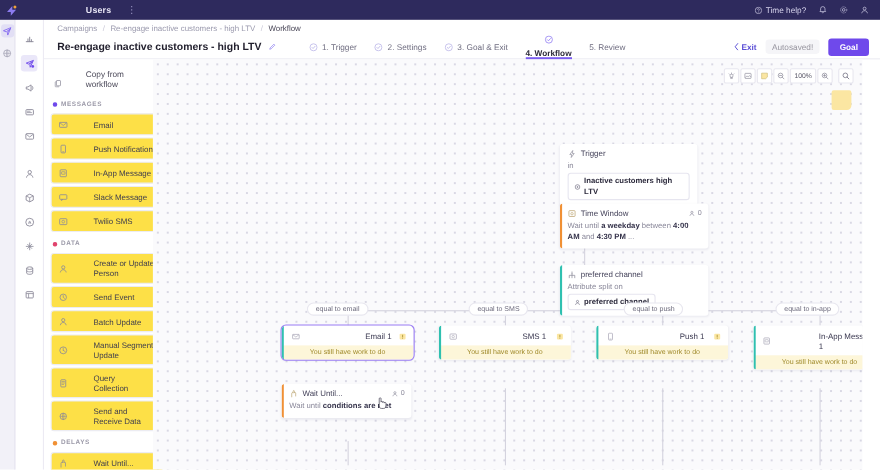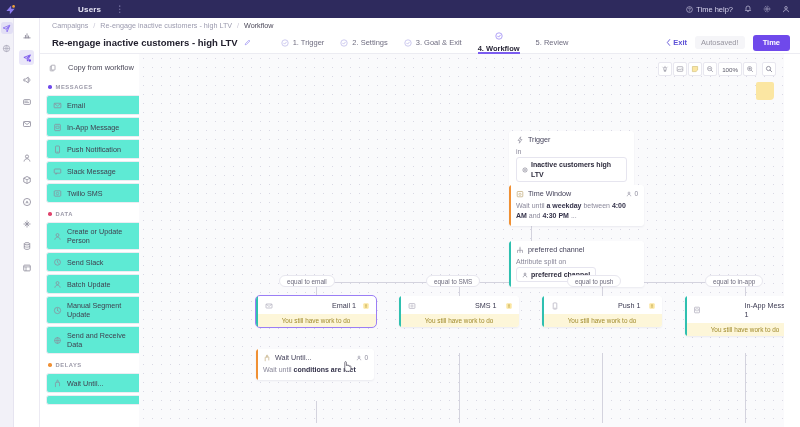--- a/index.html
+++ b/index.html
@@ -90,33 +90,33 @@
     padding:3.5px 10px; border-radius:3px; border:none; cursor:pointer;
   }
 
   
   .palette {
     position:absolute; top:54px; left:40px; width:115px; height:373px;
     background:#ffffff; border-right:1px solid #ececf2;
     overflow:hidden; padding:4px 0 0 0;
   }
   .copy-row {
-    display:flex; align-items:flex-start; gap:10px; padding:5px 6px 5px 8px;
+    display:flex; align-items:flex-end; gap:20px; padding:5px 6px 5px 8px;
     font-size:7.5px; color:#4b4959; cursor:pointer;
   }
   .copy-row .chev { margin-left:auto; color:#a9a7b6; font-size:7px; }
   .grp-head {
     display:flex; align-items:center; gap:4px; padding:6px 8px 3px 8px;
     font-size:5.8px; color:#9b99a8; letter-spacing:.55px; font-weight:bold;
   }
   .grp-dot { width:3.5px; height:3.5px; border-radius:50%; display:inline-block; }
   .pal-item {
     margin:2px 6px; padding:4px 5px; border:1px solid #ececf2; border-radius:3px;
-    display:flex; align-items:center; gap:5px; font-size:7.2px; color:#3f3d4d;
-    background:#5eead4; cursor:grab;
+    display:flex; align-items:center; gap:23px; font-size:7.2px; color:#3f3d4d;
+    background:#fde047; cursor:grab;
   }
   .pal-ico { width:10px; height:10px; display:flex; align-items:center; justify-content:center; flex:0 0 10px; }
   .badge-premium {
     margin-left:auto; font-size:5.2px; font-weight:bold; color:#5c5a6b;
     background:#f0eff4; border-radius:2px; padding:1px 3px; letter-spacing:.2px;
   }
 
   
   .canvas {
     position:absolute; top:54px; left:139px; width:645px; height:373px;
@@ -370,21 +370,21 @@
     <div class="header-right">
       <div class="exit-btn">
         <span>
           <svg width="5" height="7" viewBox="0 0 8 12">
               <path d="M6 1L2 6l4 5" fill="none" stroke="#5b4fd6" stroke-width="1.5" stroke-linecap="round" stroke-linejoin="round"></path>
             </svg>
         </span>
         <span>Exit</span>
       </div>
       <div class="autosaved">Autosaved!</div>
-      <button class="next-btn">Time</button>
+      <button class="next-btn">Goal</button>
     </div>
   </div>
 
   <div class="palette">
     <div class="copy-row">
       <span class="pal-ico">
         <svg width="8" height="8" viewBox="0 0 16 16">
             <rect x="4.6" y="2.4" width="7.4" height="9.6" rx="1" fill="none" stroke="#8b8999" stroke-width="1.3"></rect>
             <path d="M4.6 4.6H3.4a1 1 0 00-1 1v7.2a1 1 0 001 1h6" fill="none" stroke="#8b8999" stroke-width="1.2"></path>
           </svg>
@@ -402,34 +402,34 @@
         <svg width="9" height="9" viewBox="0 0 16 16">
             <rect x="2" y="4" width="12" height="8" rx="1" fill="none" stroke="#8b8999" stroke-width="1.3"></rect>
             <path d="M2.4 4.6L8 8.9l5.6-4.3" fill="none" stroke="#8b8999" stroke-width="1.2"></path>
           </svg>
       </span>
       <span>Email</span>
     </div>
     <div class="pal-item">
       <span class="pal-ico">
         <svg width="9" height="9" viewBox="0 0 16 16">
+            <rect x="4.4" y="1.8" width="7.2" height="12.4" rx="1.4" fill="none" stroke="#8b8999" stroke-width="1.3"></rect>
+            <path d="M7 12.4h2" stroke="#8b8999" stroke-width="1.1" stroke-linecap="round"></path>
+          </svg>
+      </span>
+      <span>Push Notification</span>
+    </div>
+    <div class="pal-item">
+      <span class="pal-ico">
+        <svg width="9" height="9" viewBox="0 0 16 16">
             <rect x="3" y="2.4" width="10" height="11.2" rx="1.2" fill="none" stroke="#8b8999" stroke-width="1.3"></rect>
             <rect x="5.2" y="5.6" width="5.6" height="4" rx=".7" fill="none" stroke="#8b8999" stroke-width="1.1"></rect>
           </svg>
       </span>
       <span>In-App Message</span>
-    </div>
-    <div class="pal-item">
-      <span class="pal-ico">
-        <svg width="9" height="9" viewBox="0 0 16 16">
-            <rect x="4.4" y="1.8" width="7.2" height="12.4" rx="1.4" fill="none" stroke="#8b8999" stroke-width="1.3"></rect>
-            <path d="M7 12.4h2" stroke="#8b8999" stroke-width="1.1" stroke-linecap="round"></path>
-          </svg>
-      </span>
-      <span>Push Notification</span>
     </div>
     <div class="pal-item">
       <span class="pal-ico">
         <svg width="9" height="9" viewBox="0 0 16 16">
             <rect x="2.2" y="3.6" width="11.6" height="7.4" rx="1.2" fill="none" stroke="#8b8999" stroke-width="1.3"></rect>
             <path d="M5 11v2l2.6-2" fill="none" stroke="#8b8999" stroke-width="1.2" stroke-linejoin="round"></path>
           </svg>
       </span>
       <span>Slack Message</span>
     </div>
@@ -456,39 +456,49 @@
       </span>
       <span>Create or Update Person</span>
     </div>
     <div class="pal-item">
       <span class="pal-ico">
         <svg width="9" height="9" viewBox="0 0 16 16">
             <circle cx="8" cy="7.6" r="5.2" fill="none" stroke="#8b8999" stroke-width="1.3"></circle>
             <path d="M8 4.8v3l2 1.4" fill="none" stroke="#8b8999" stroke-width="1.2" stroke-linecap="round"></path>
           </svg>
       </span>
-      <span>Send Slack</span>
+      <span>Send Event</span>
     </div>
     <div class="pal-item">
       <span class="pal-ico">
         <svg width="9" height="9" viewBox="0 0 16 16">
             <circle cx="8" cy="5.4" r="2.6" fill="none" stroke="#8b8999" stroke-width="1.3"></circle>
             <path d="M3.4 13c.5-2.6 2.4-3.8 4.6-3.8s4.1 1.2 4.6 3.8" fill="none" stroke="#8b8999" stroke-width="1.3" stroke-linecap="round"></path>
           </svg>
       </span>
       <span>Batch Update</span>
     </div>
     <div class="pal-item">
       <span class="pal-ico">
         <svg width="9" height="9" viewBox="0 0 16 16">
             <circle cx="8" cy="8" r="5.6" fill="none" stroke="#8b8999" stroke-width="1.3"></circle>
             <path d="M8 8V4.2M8 8l3 2" fill="none" stroke="#8b8999" stroke-width="1.1" stroke-linecap="round"></path>
           </svg>
       </span>
       <span>Manual Segment Update</span>
+    </div>
+    <div class="pal-item">
+      <span class="pal-ico">
+        <svg width="9" height="9" viewBox="0 0 16 16">
+            <rect x="4" y="2.2" width="8" height="11.6" rx="1.2" fill="none" stroke="#8b8999" stroke-width="1.3"></rect>
+            <path d="M6 5h4M6 7.4h4M6 9.8h2.6" stroke="#8b8999" stroke-width="1" stroke-linecap="round"></path>
+          </svg>
+      </span>
+      <span>Query Collection</span>
+      <span class="badge-premium">Premium</span>
     </div>
     <div class="pal-item">
       <span class="pal-ico">
         <svg width="9" height="9" viewBox="0 0 16 16">
             <circle cx="8" cy="8" r="5.2" fill="none" stroke="#8b8999" stroke-width="1.3"></circle>
             <path d="M2.8 8h10.4M8 2.8c1.6 2 1.6 8.4 0 10.4M8 2.8C6.4 4.8 6.4 11.2 8 13.2" fill="none" stroke="#8b8999" stroke-width="1"></path>
           </svg>
       </span>
       <span>Send and Receive Data</span>
     </div>

